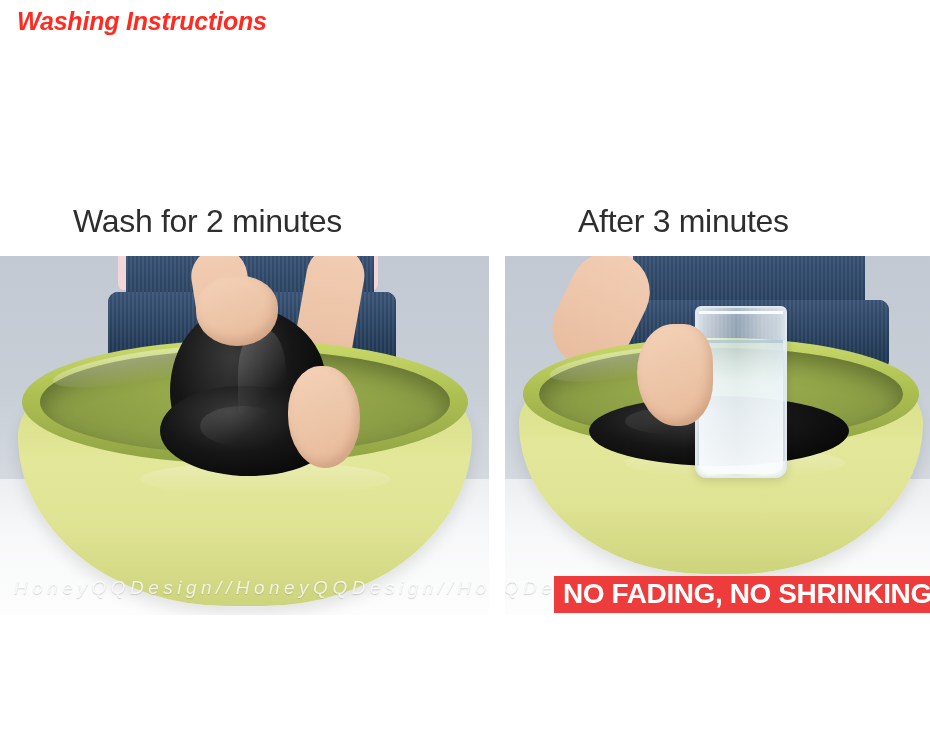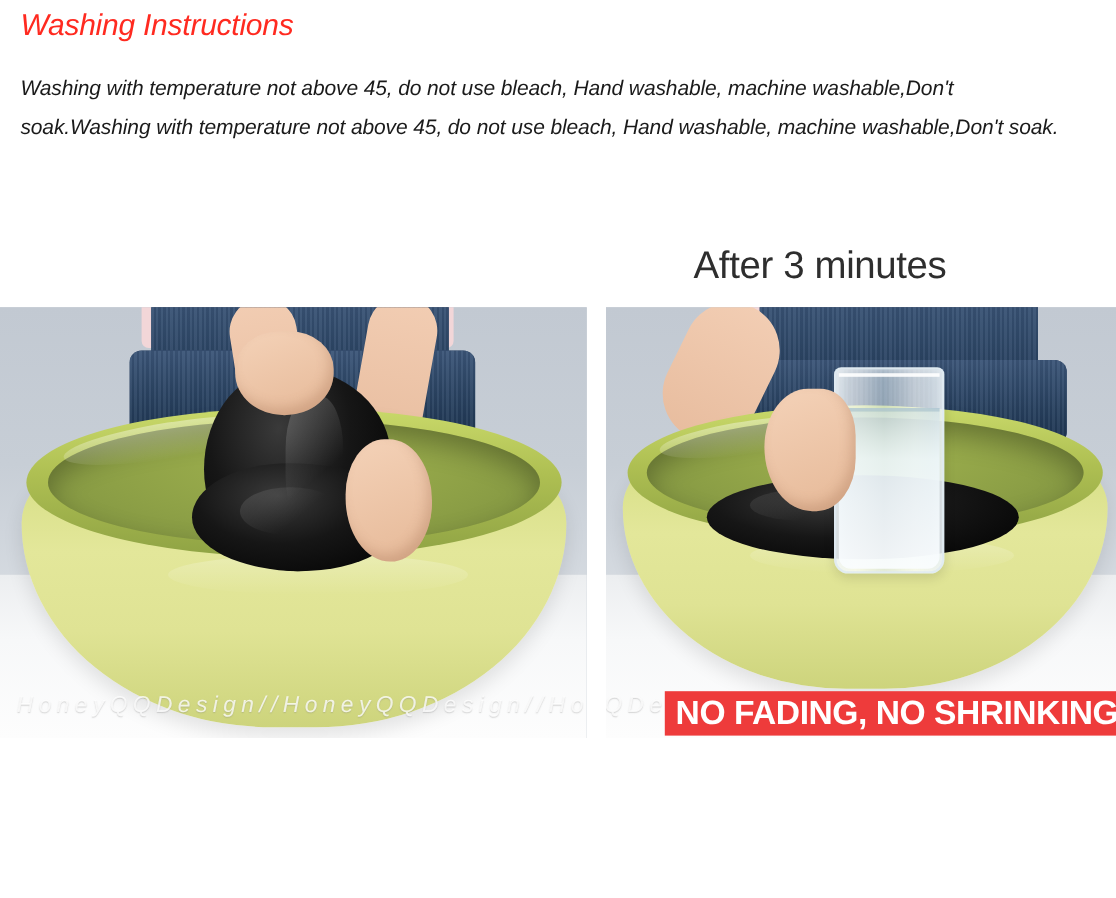--- a/index.html
+++ b/index.html
@@ -20,21 +20,21 @@
     position: absolute;
     left: 0; top: 0;
     width: 930px;
     height: 748px;
   }
   .title {
     position: absolute;
     left: 17px;
     top: 7px;
     font-size: 25px;
-    font-weight: normal;
+    font-weight: bold;
     font-style: italic;
     color: #ff2a20;
     letter-spacing: -0.2px;
     white-space: nowrap;
   }
   .body-copy {
     position: absolute;
     left: 17px;
     top: 57px;
     width: 880px;
@@ -214,22 +214,22 @@
     white-space: nowrap;
     letter-spacing: -0.4px;
   }
 </style>
 </head>
 <body>
 
 <div class="doc">
 
   <div class="title">Washing Instructions</div>
-  <div class="body-copy">Washing with temperature not above 45, do not use bleach, Hand washable, machine washable,Don't soak.Washing with temperature not above 45, do not use bleach, Hand washable, machine washable,Don't soak.</div>
-
+
+  <div class="caption caption-left">Wash for 2 minutes</div>
   <div class="caption caption-right">After 3 minutes</div>
 
   <div class="photo photo-left">
     <div class="wall"></div>
     <div class="table-top"></div>
 
     <div class="shirt" style="left:118px; top:-6px; width:260px; height:40px;"></div>
     <div class="torso" style="left:126px; top:-8px; width:248px; height:104px;"></div>
     <div class="torso" style="left:108px; top:36px; width:288px; height:76px; border-radius:10px;"></div>
 

